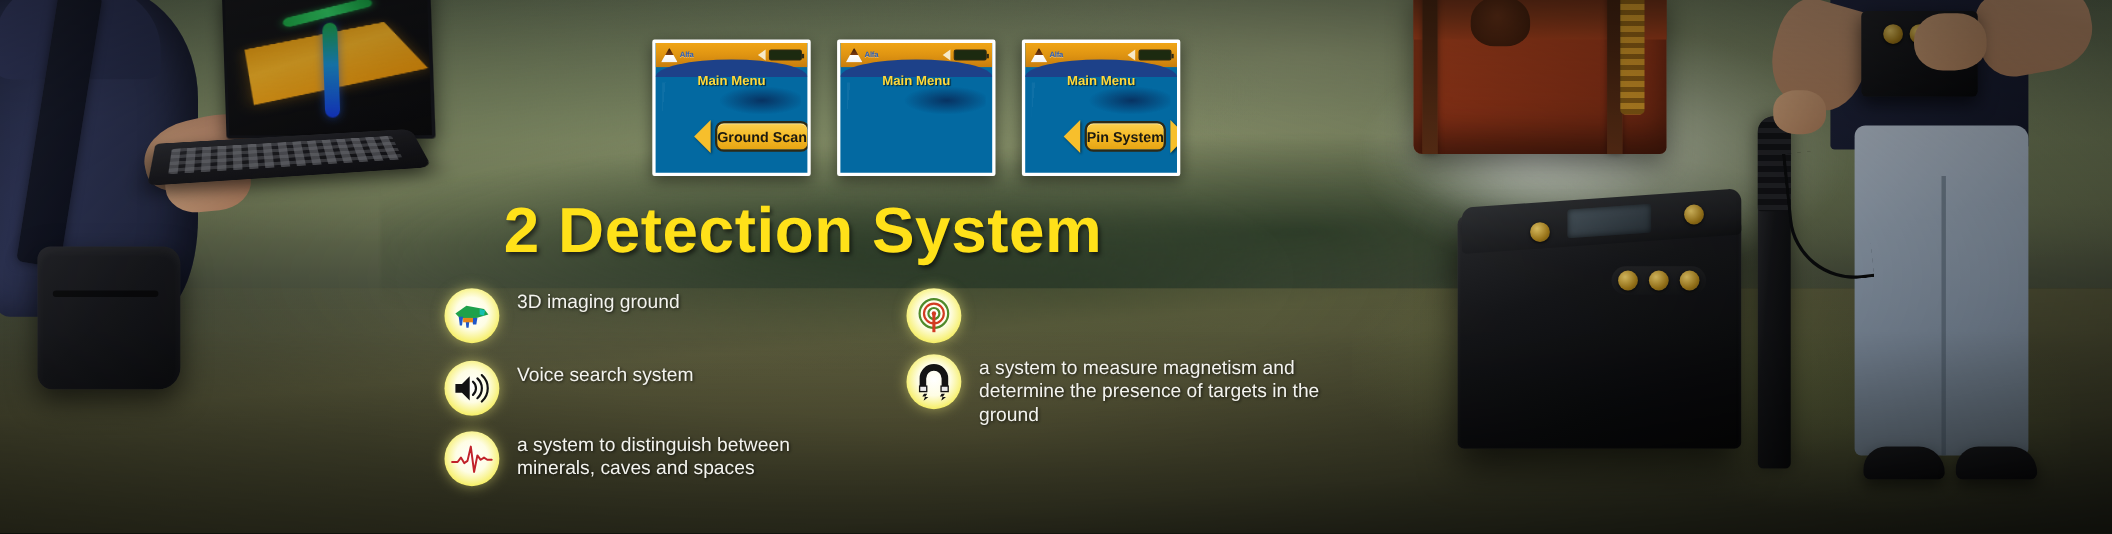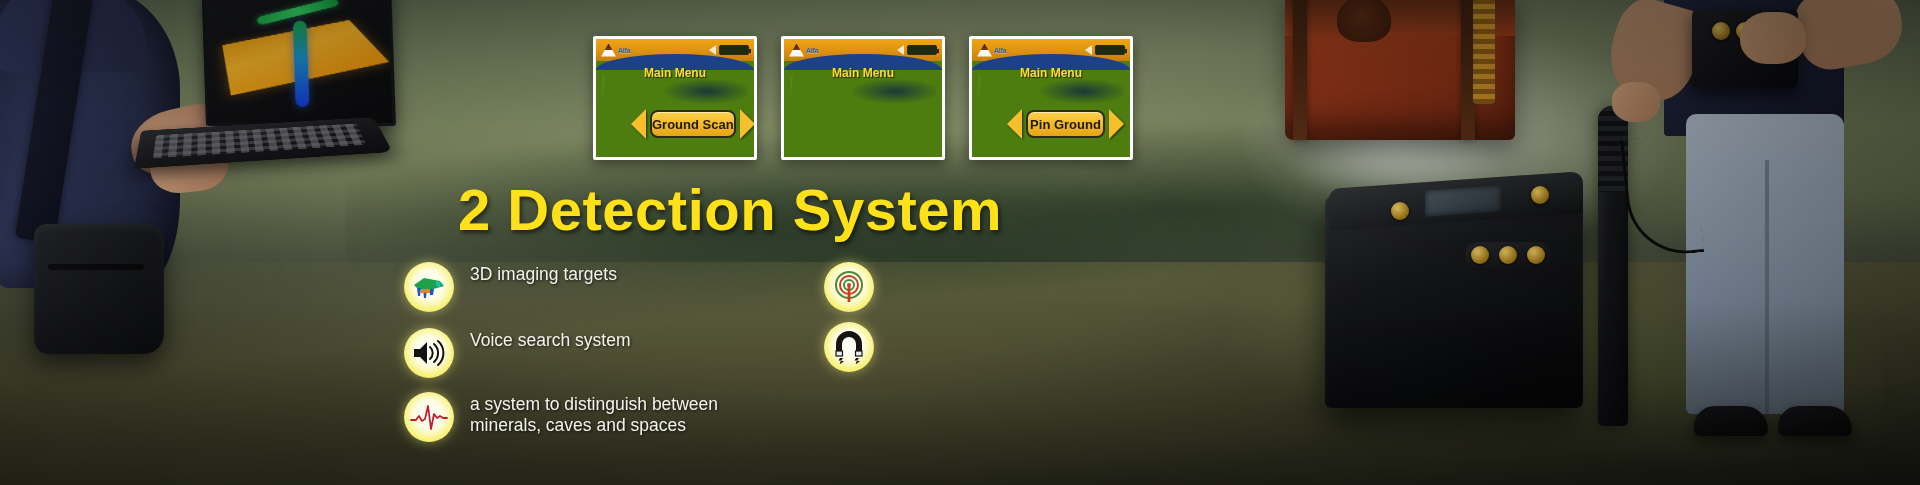--- a/index.html
+++ b/index.html
@@ -296,22 +296,22 @@
     transform: rotate(-6deg);
   }
 
   
   .panels {
     position:absolute; left:593px; top:36px;
     display:flex; gap:24px;
     z-index: 6;
   }
   .panel {
-    width:164px; height:124px;
-    background:#4d7c0f;
+    width:144px; height:124px;
+    background:#0369a1;
     border:3px solid #ffffff;
     border-radius:2px;
     position:relative;
     overflow:hidden;
     box-shadow: 0 4px 14px rgba(0,0,0,.45);
   }
   .panel-top {
     height:22px;
     background: linear-gradient(180deg,#f0a516 0%, #e09512 48%, #c87d0c 100%);
     display:flex; align-items:center; justify-content:space-between;
@@ -528,21 +528,21 @@
         </div>
         <div class="panel-status">
           <span class="spk-icon"></span>
           <span class="battery"><span class="battery-fill" style="width:85%"></span></span>
         </div>
       </div>
       <div class="panel-watermark"></div>
       <div class="panel-title">Main Menu</div>
       <div class="panel-nav">
         <span class="arrow-l"></span>
-        <span class="panel-btn">Pin Ground</span>
+        <span class="panel-btn">Pin System</span>
         <span class="arrow-r"></span>
       </div>
     </div>
 
   </div>
 
   <div class="headline">2 Detection System</div>
 
   <div class="features-left">
 
@@ -550,21 +550,21 @@
       <span class="feature-icon">
         <svg width="38" height="30" viewBox="0 0 38 30" aria-hidden="true">
           <path d="M4 13 L14 6 L30 9 L34 14 L20 18 L8 17 Z" fill="#1fa14a"></path>
           <path d="M7 16 L11 16 L10 24 L8 24 Z" fill="#1f57c8"></path>
           <path d="M13 17 L17 17 L16 26 L14 26 Z" fill="#1f57c8"></path>
           <path d="M19 17 L24 17 L23 23 L20 23 Z" fill="#1f57c8"></path>
           <rect x="11" y="17" width="9" height="4" fill="#e8841a"></rect>
           <path d="M26 9 L31 10 L30 15 L26 14 Z" fill="#17c0b0"></path>
         </svg>
       </span>
-      <span class="feature-text">3D imaging targets</span>
+      <span class="feature-text">3D imaging ground</span>
     </div>
 
     <div class="feature">
       <span class="feature-icon">
         <svg width="36" height="30" viewBox="0 0 36 30" aria-hidden="true">
           <path d="M3 11 L9 11 L16 4 L16 26 L9 19 L3 19 Z" fill="#121212"></path>
           <path d="M19 9 a8 8 0 0 1 0 12" fill="none" stroke="#121212" stroke-width="2" stroke-linecap="round"></path>
           <path d="M23 6 a12 12 0 0 1 0 18" fill="none" stroke="#121212" stroke-width="2" stroke-linecap="round"></path>
           <path d="M27 3 a16 16 0 0 1 0 24" fill="none" stroke="#121212" stroke-width="2" stroke-linecap="round"></path>
         </svg>
@@ -600,17 +600,18 @@
     <div class="feature">
       <span class="feature-icon">
         <svg width="34" height="34" viewBox="0 0 34 34" aria-hidden="true">
           <path d="M7 23 L7 14 a10 10 0 0 1 20 0 L27 23" fill="none" stroke="#141414" stroke-width="6" stroke-linecap="butt"></path>
           <rect x="4" y="21" width="6.5" height="5" fill="#e9e9e9" stroke="#141414" stroke-width="1.2"></rect>
           <rect x="23.5" y="21" width="6.5" height="5" fill="#e9e9e9" stroke="#141414" stroke-width="1.2"></rect>
           <path d="M8 28 L11 28 L9 31 L12 31 L7.5 34.5 L9 30.5 L6.5 30.5 Z" fill="#141414"></path>
           <path d="M24 28 L27 28 L25 31 L28 31 L23.5 34.5 L25 30.5 L22.5 30.5 Z" fill="#141414"></path>
         </svg>
       </span>
+      <span class="feature-text">a system to measure magnetism and determine the presence of targets in the ground</span>
     </div>
 
   </div>
 
 </div>
 
 </body></html>

